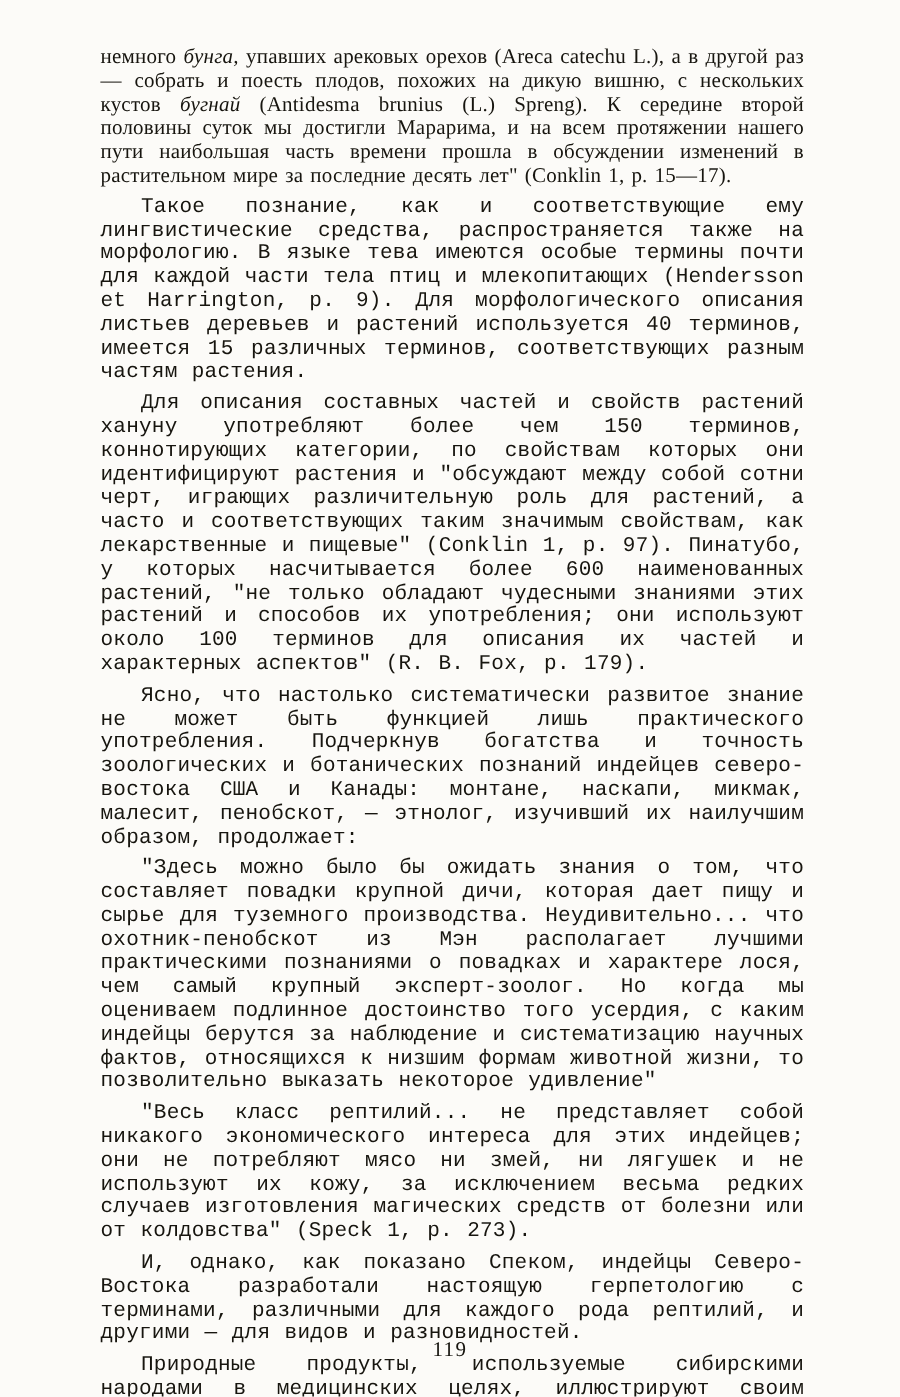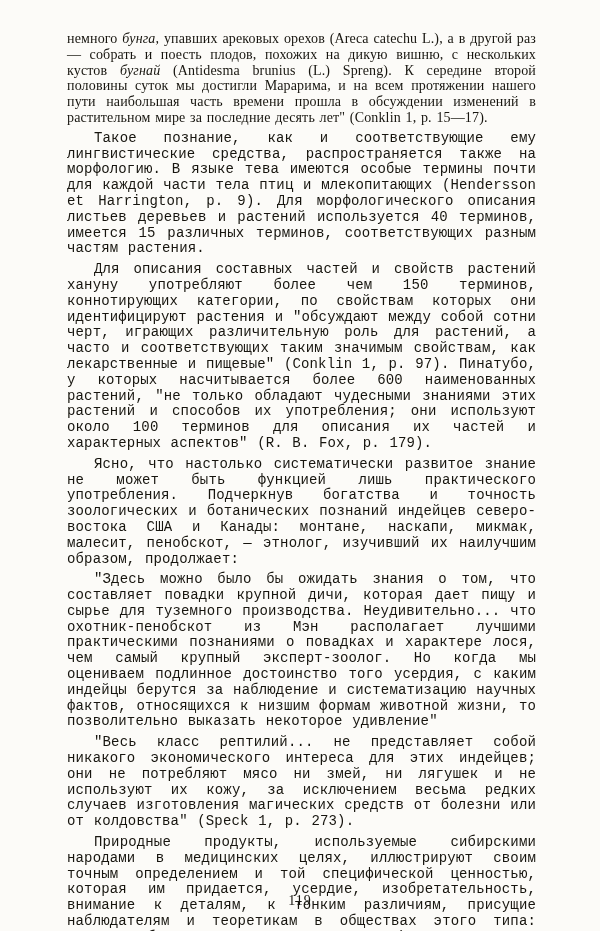--- a/index.html
+++ b/index.html
@@ -51,16 +51,17 @@
 <body>
 
 <div class="page">
   <div class="text-block" id="paragraphs">
       <p class=""><span>немного </span><em>бунга,</em><span> упавших арековых орехов (Areca catechu L.), а в другой раз — собрать и поесть плодов, похожих на дикую вишню, с нескольких кустов </span><em>бугнай</em><span> (Antidesma brunius (L.) Spreng). К середине второй половины суток мы достигли Марарима, и на всем протяжении нашего пути наибольшая часть времени прошла в обсуждении изменений в растительном мире за последние десять лет" (Conklin 1, p. 15—17).</span></p>
       <p class="indent"><span>Такое познание, как и соответствующие ему лингвистические средства, распространяется также на морфологию. В языке тева имеются особые термины почти для каждой части тела птиц и млекопитающих (Hendersson et Harrington, p. 9). Для морфологического описания листьев деревьев и растений используется 40 терминов, имеется 15 различных терминов, соответствующих разным частям растения.</span></p>
       <p class="indent"><span>Для описания составных частей и свойств растений хануну употребляют более чем 150 терминов, коннотирующих категории, по свойствам которых они идентифицируют растения и "обсуждают между собой сотни черт, играющих различительную роль для растений, а часто и соответствующих таким значимым свойствам, как лекарственные и пищевые" (Conklin 1, p. 97). Пинатубо, у которых насчитывается более 600 наименованных растений, "не только обладают чудесными знаниями этих растений и способов их употребления; они используют около 100 терминов для описания их частей и характерных аспектов" (R. B. Fox, p. 179).</span></p>
       <p class="indent"><span>Ясно, что настолько систематически развитое знание не может быть функцией лишь практического употребления. Подчеркнув богатства и точность зоологических и ботанических познаний индейцев северо-востока США и Канады: монтане, наскапи, микмак, малесит, пенобскот, — этнолог, изучивший их наилучшим образом, продолжает:</span></p>
       <p class="indent"><span>"Здесь можно было бы ожидать знания о том, что составляет повадки крупной дичи, которая дает пищу и сырье для туземного производства. Неудивительно... что охотник-пенобскот из Мэн располагает лучшими практическими познаниями о повадках и характере лося, чем самый крупный эксперт-зоолог. Но когда мы оцениваем подлинное достоинство того усердия, с каким индейцы берутся за наблюдение и систематизацию научных фактов, относящихся к низшим формам животной жизни, то позволительно выказать некоторое удивление"</span></p>
       <p class="indent"><span>"Весь класс рептилий... не представляет собой никакого экономического интереса для этих индейцев; они не потребляют мясо ни змей, ни лягушек и не используют их кожу, за исключением весьма редких случаев изготовления магических средств от болезни или от колдовства" (Speck 1, p. 273).</span></p>
+      <p class="indent"><span>И, однако, как показано Спеком, индейцы Северо-Востока разработали настоящую герпетологию с терминами, различными для каждого рода рептилий, и другими — для видов и разновидностей.</span></p>
       <p class="indent"><span>Природные продукты, используемые сибирскими народами в медицинских целях, иллюстрируют своим точным определением и той специфической ценностью, которая им придается, усердие, изобретательность, внимание к деталям, к тонким различиям, присущие наблюдателям и теоретикам в обществах этого типа: пауки и белые черви проглатываются (у ительменов и якутов) от бесплодия; жир черного скарабея (у</span></p>
     </div>
   <div class="page-number">119</div>
 </div>
 
 </body></html>

